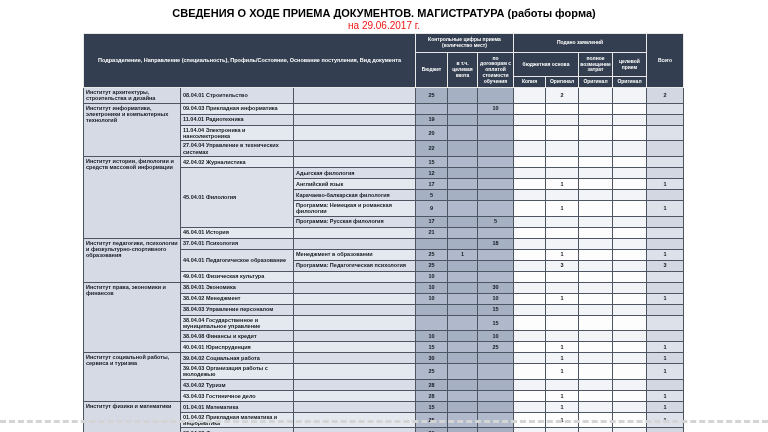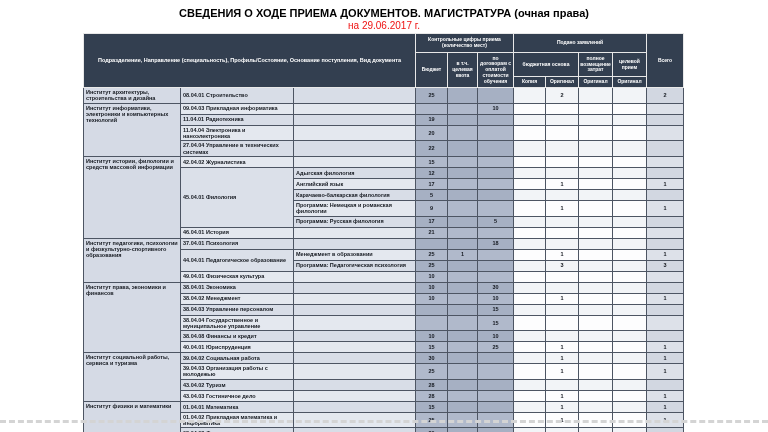--- a/index.html
+++ b/index.html
@@ -31,21 +31,21 @@
   tr.ta .cw{background:#f2f4f7;} tr.tb .cw{background:#fdfdfe;}
   tr.ta .ct{background:#d2d7e1;} tr.tb .ct{background:#dde1e9;}
   .cd.span,.cp.span{background:#dbe0e9 !important;}
   .pagebreak{position:absolute;left:0;top:420px;width:768px;height:0;
              border-top:3px dashed #d4d4d4;}
 </style>
 </head>
 <body>
 
 <div class="page">
-  <div class="title">СВЕДЕНИЯ О ХОДЕ ПРИЕМА ДОКУМЕНТОВ. МАГИСТРАТУРА (очная права)</div>
+  <div class="title">СВЕДЕНИЯ О ХОДЕ ПРИЕМА ДОКУМЕНТОВ. МАГИСТРАТУРА (работы форма)</div>
   <div class="date">на 29.06.2017 г.</div>
 
   <table class="main">
     <colgroup>
       <col style="width:97px">
         <col style="width:113px">
         <col style="width:122px">
       <col style="width:32px">
         <col style="width:30px">
         <col style="width:36px">

